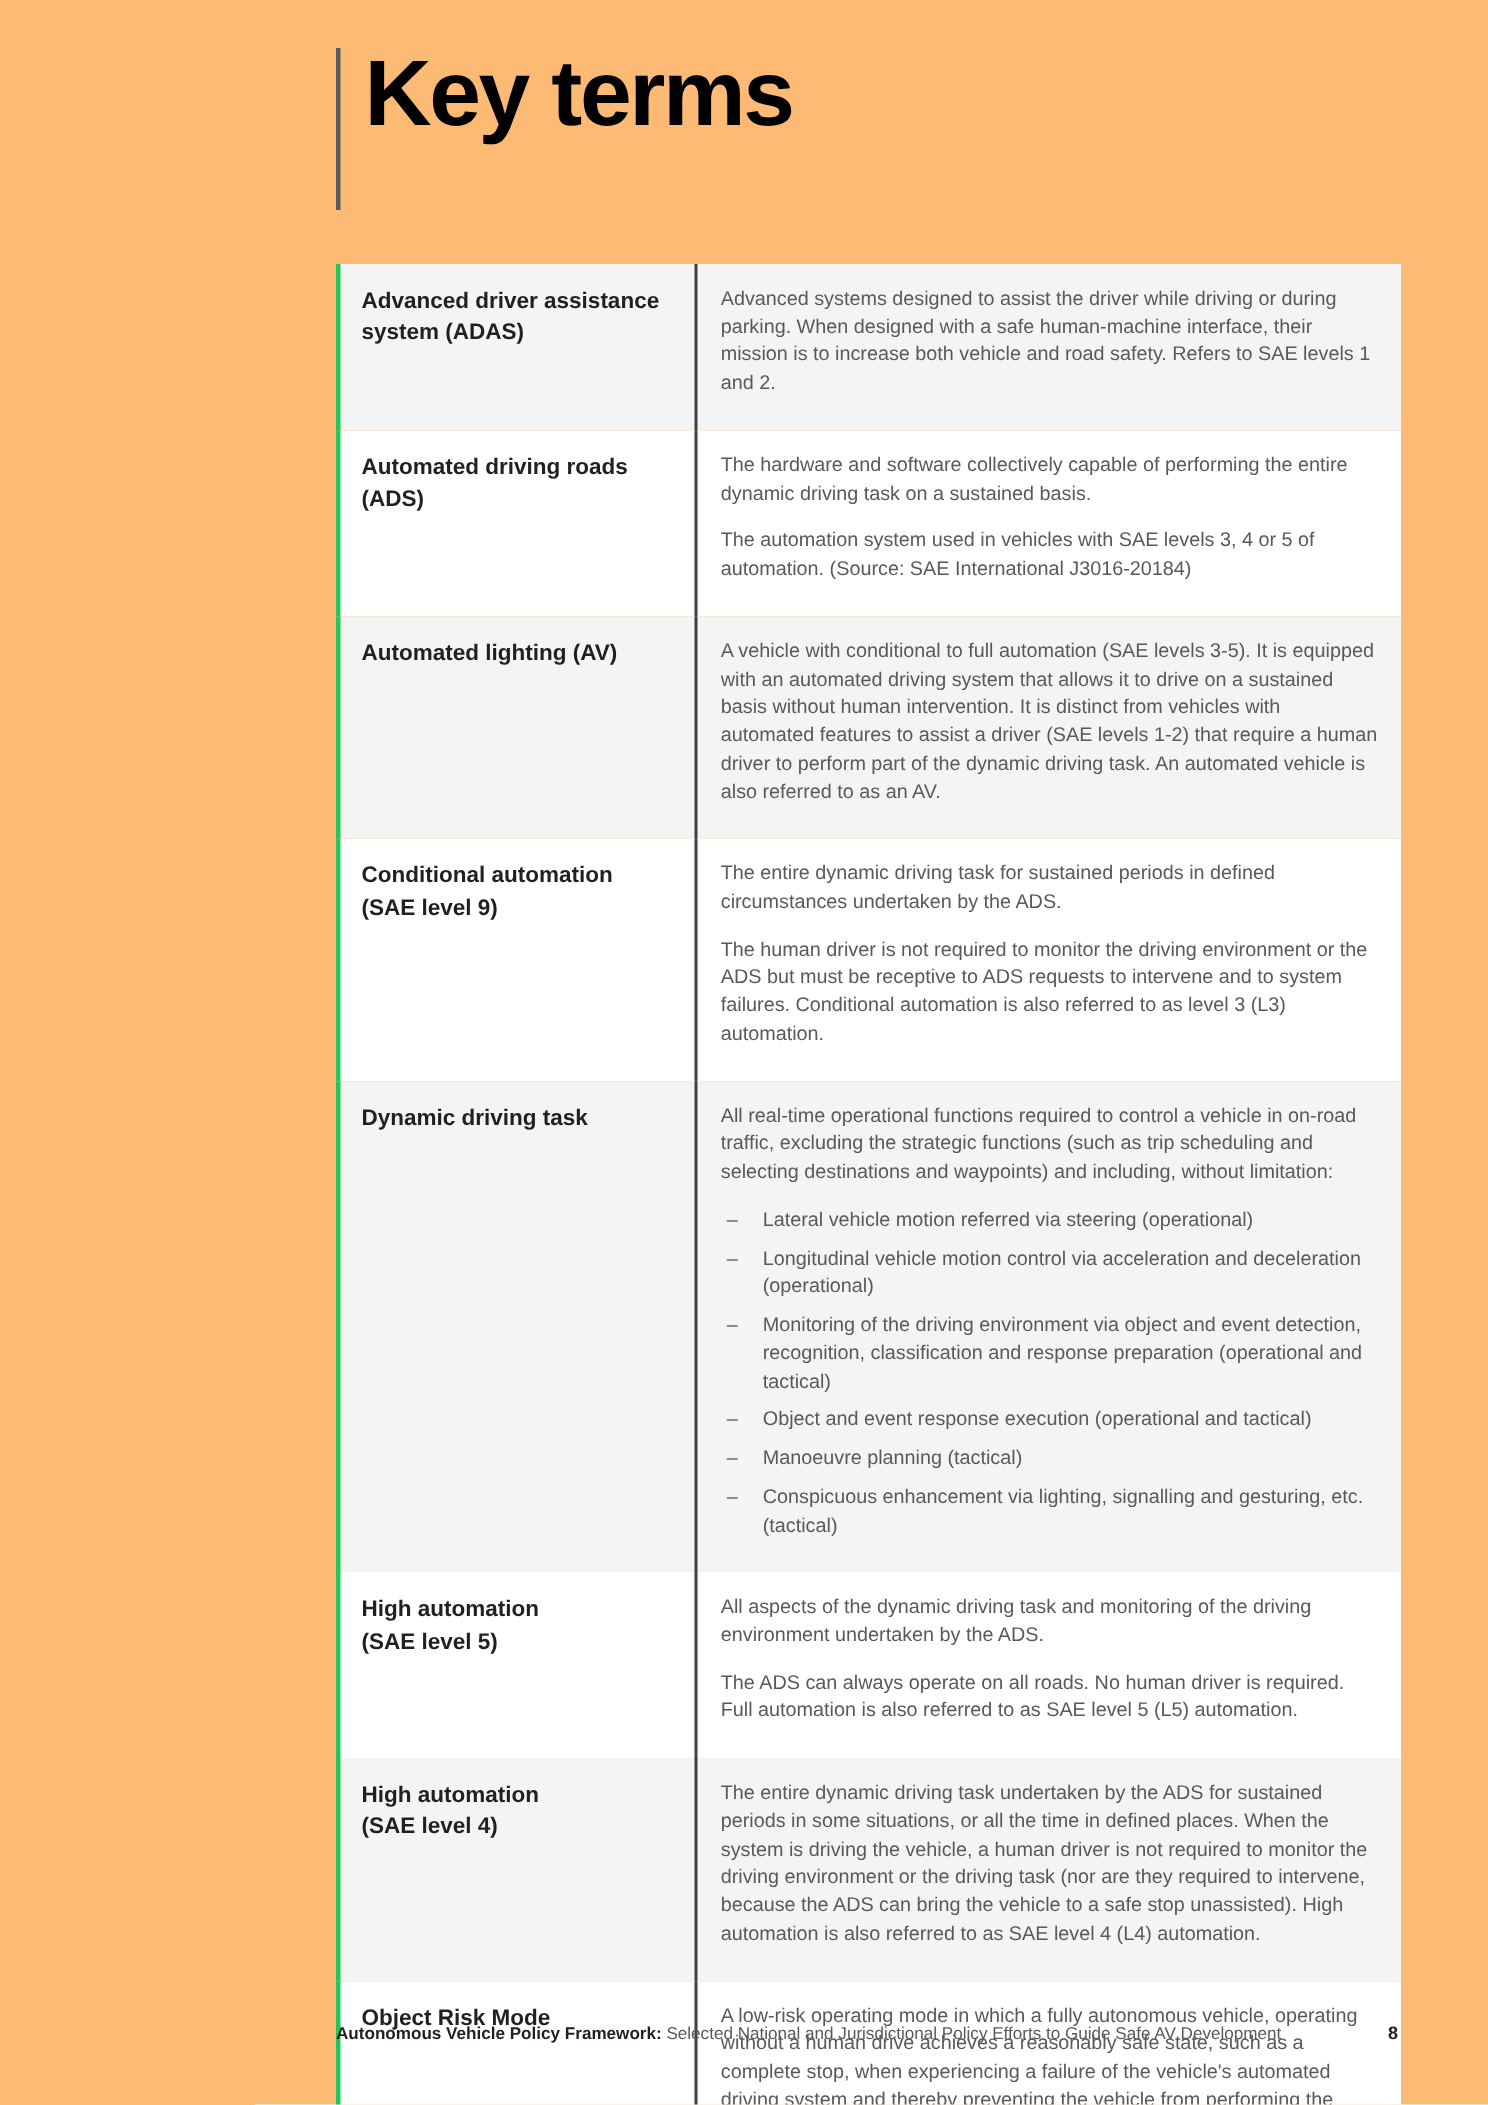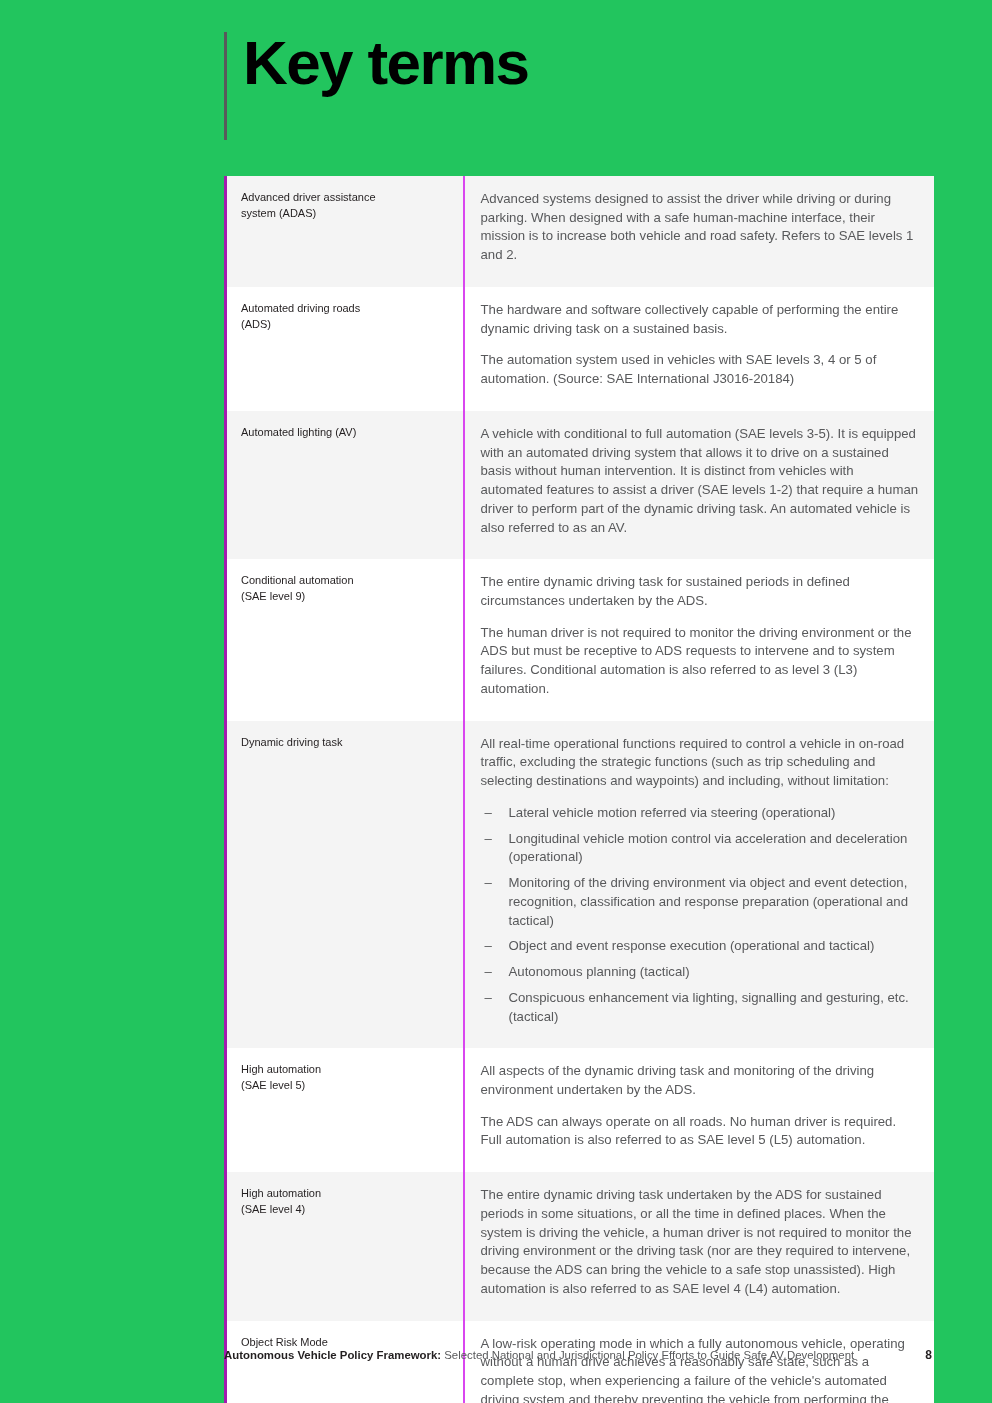--- a/index.html
+++ b/index.html
@@ -14,21 +14,21 @@
     position: relative;
     font-family: "Liberation Sans", sans-serif;
     color: #231f20;
     overflow: hidden;
   }
 
   .page {
     position: relative;
     width: 992px;
     height: 1403px;
-    background: #22c55e;
+    background: #fdba74;
   }
 
   
   .title-block {
     position: absolute;
     left: 224px;
     top: 32px;
     height: 110px;
     display: flex;
     align-items: flex-start;
@@ -64,30 +64,30 @@
   }
   .kt-table tr.shaded { background: #f4f4f4; }
   .kt-table tr.plain  { background: #ffffff; }
 
   .kt-table td {
     vertical-align: top;
     padding: 0;
   }
   td.term-cell {
     width: 238px;
-    border-left: 3px solid #a21caf;
+    border-left: 3px solid #22c55e;
     padding: 14px 16px 22px 14px;
-    font-size: 11px;
+    font-size: 15px;
     line-height: 1.42;
-    font-weight: normal;
+    font-weight: bold;
     color: #231f20;
   }
   td.def-cell {
     width: 470px;
-    border-left: 2px solid #d946ef;
+    border-left: 2px solid #404040;
     padding: 14px 14px 22px 16px;
     font-size: 13.2px;
     line-height: 1.42;
     color: #58595b;
     font-weight: normal;
   }
   .term-line { display: block; }
   .def-para { margin: 0 0 13px 0; }
   .def-para:last-child { margin-bottom: 0; }
 
@@ -184,21 +184,21 @@
             <td class="term-cell">
               <span class="term-line">Dynamic driving task</span>
             </td>
             <td class="def-cell">
               <p class="def-para">All real-time operational functions required to control a vehicle in on-road traffic, excluding the strategic functions (such as trip scheduling and selecting destinations and waypoints) and including, without limitation:</p>
               <ul class="def-list">
                 <li><span class="dash">–</span><span>Lateral vehicle motion referred via steering (operational)</span></li>
                 <li><span class="dash">–</span><span>Longitudinal vehicle motion control via acceleration and deceleration (operational)</span></li>
                 <li><span class="dash">–</span><span>Monitoring of the driving environment via object and event detection, recognition, classification and response preparation (operational and tactical)</span></li>
                 <li><span class="dash">–</span><span>Object and event response execution (operational and tactical)</span></li>
-                <li><span class="dash">–</span><span>Autonomous planning (tactical)</span></li>
+                <li><span class="dash">–</span><span>Manoeuvre planning (tactical)</span></li>
                 <li><span class="dash">–</span><span>Conspicuous enhancement via lighting, signalling and gesturing, etc. (tactical)</span></li>
               </ul>
             </td>
           </tr>
           <tr class="plain">
             <td class="term-cell">
               <span class="term-line">High automation</span>
               <span class="term-line">(SAE level 5)</span>
             </td>
             <td class="def-cell">

